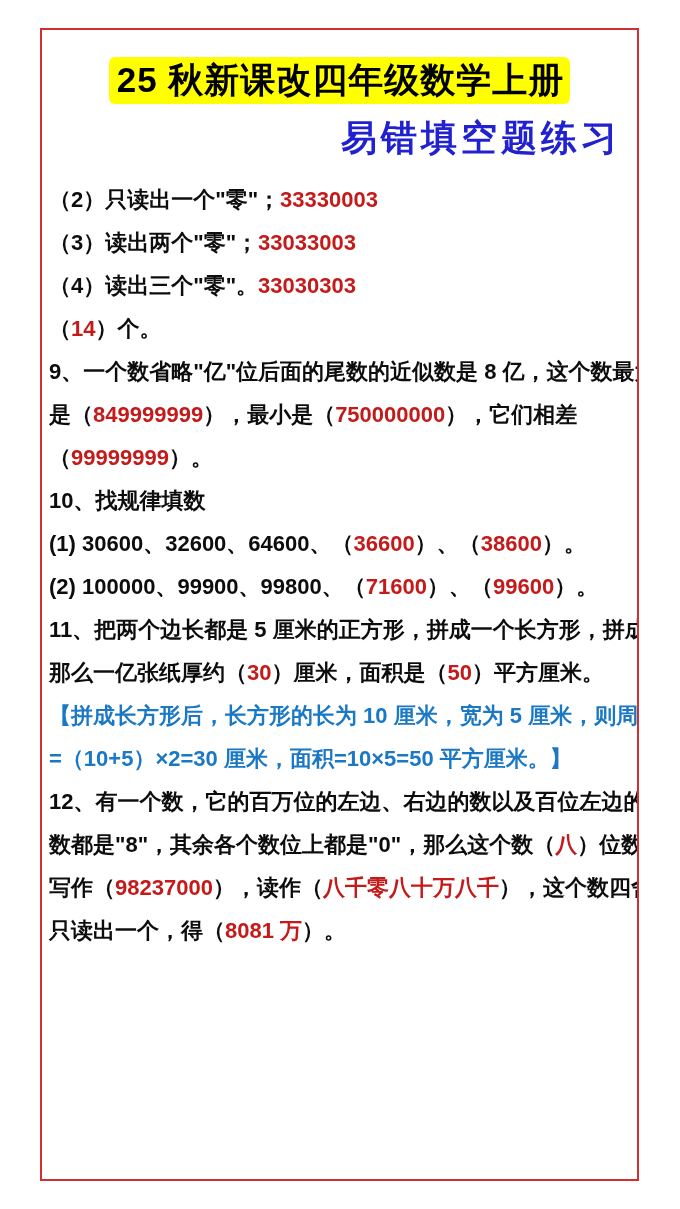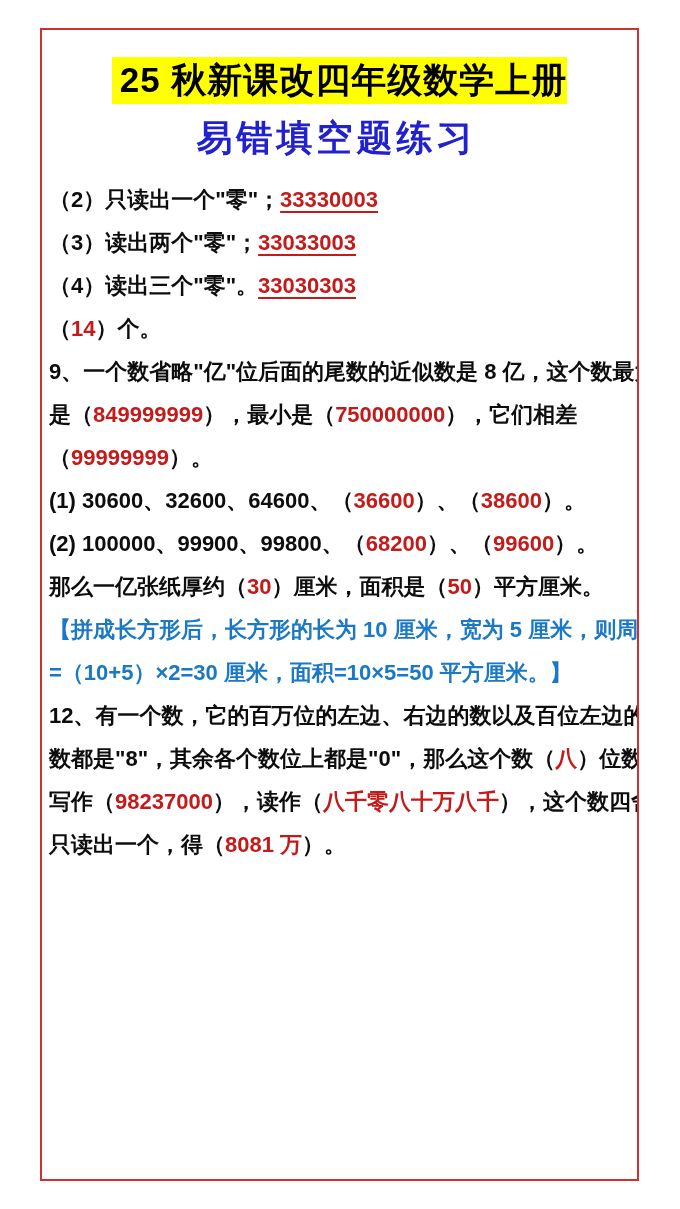--- a/index.html
+++ b/index.html
@@ -31,25 +31,26 @@
     margin:26px 0 0 0;
     text-align:center;
     font-size:35px;
     line-height:48px;
     font-weight:bold;
     color:#000000;
     letter-spacing:1px;
   }
   .title .hl{
     background:var(--highlight);
-    padding:3px 0 5px 8px;
+    padding:3px 6px 5px 8px;
+    border-radius:6px;
   }
   .subtitle{
-    margin:9px 6px 0 0;
-    text-align:center;
+    margin:9px 16px 0 0;
+    text-align:right;
     font-size:36px;
     line-height:50px;
     font-weight:bold;
     color:var(--title-blue);
     letter-spacing:4px;
   }
   .lines{
     margin-top:15px;
     padding:0 6px 0 7px;
     overflow:hidden;
@@ -59,42 +60,43 @@
     font-size:22px;
     line-height:43px;
     font-weight:bold;
     color:var(--ink);
     white-space:nowrap;
   }
   .seg{color:inherit;}
   .seg.red{color:var(--red);}
   .seg.blue{color:var(--note-blue);}
   .seg.u{
-    text-decoration:underline;
     text-decoration-thickness:2px;
     text-underline-offset:4px;
   }
 </style>
 </head>
 <body>
 
 <div class="page">
   <div class="frame">
     <h1 class="title"><span class="hl">25 秋新课改四年级数学上册</span></h1>
     <h2 class="subtitle">易错填空题练习</h2>
     <div id="lines" class="lines">
         <p class="line"><span class="seg">（2）只读出一个"零"；</span><span class="seg red u">33330003</span></p>
         <p class="line"><span class="seg">（3）读出两个"零"；</span><span class="seg red u">33033003</span></p>
         <p class="line"><span class="seg">（4）读出三个"零"。</span><span class="seg red u">33030303</span></p>
         <p class="line"><span class="seg">（</span><span class="seg red">14</span><span class="seg">）个。</span></p>
         <p class="line"><span class="seg">9、一个数省略"亿"位后面的尾数的近似数是 8 亿，这个数最大</span></p>
         <p class="line"><span class="seg">是（</span><span class="seg red">849999999</span><span class="seg">），最小是（</span><span class="seg red">750000000</span><span class="seg">），它们相差</span></p>
         <p class="line"><span class="seg">（</span><span class="seg red">99999999</span><span class="seg">）。</span></p>
+        <p class="line"><span class="seg">10、找规律填数</span></p>
         <p class="line"><span class="seg">(1) 30600、32600、64600、（</span><span class="seg red">36600</span><span class="seg">）、（</span><span class="seg red">38600</span><span class="seg">）。</span></p>
-        <p class="line"><span class="seg">(2) 100000、99900、99800、（</span><span class="seg red">68200</span><span class="seg">）、（</span><span class="seg red">99600</span><span class="seg">）。</span></p>
+        <p class="line"><span class="seg">(2) 100000、99900、99800、（</span><span class="seg red">71600</span><span class="seg">）、（</span><span class="seg red">99600</span><span class="seg">）。</span></p>
+        <p class="line"><span class="seg">11、把两个边长都是 5 厘米的正方形，拼成一个长方形，拼成</span></p>
         <p class="line"><span class="seg">那么一亿张纸厚约（</span><span class="seg red">30</span><span class="seg">）厘米，面积是（</span><span class="seg red">50</span><span class="seg">）平方厘米。</span></p>
         <p class="line"><span class="seg blue">【拼成长方形后，长方形的长为 10 厘米，宽为 5 厘米，则周长</span></p>
         <p class="line"><span class="seg blue">=（10+5）×2=30 厘米，面积=10×5=50 平方厘米。】</span></p>
         <p class="line"><span class="seg">12、有一个数，它的百万位的左边、右边的数以及百位左边的</span></p>
         <p class="line"><span class="seg">数都是"8"，其余各个数位上都是"0"，那么这个数（</span><span class="seg red">八</span><span class="seg">）位数，</span></p>
         <p class="line"><span class="seg">写作（</span><span class="seg red">98237000</span><span class="seg">），读作（</span><span class="seg red">八千零八十万八千</span><span class="seg">），这个数四舍</span></p>
         <p class="line"><span class="seg">只读出一个，得（</span><span class="seg red">8081 万</span><span class="seg">）。</span></p>
       </div>
   </div>
 </div>

